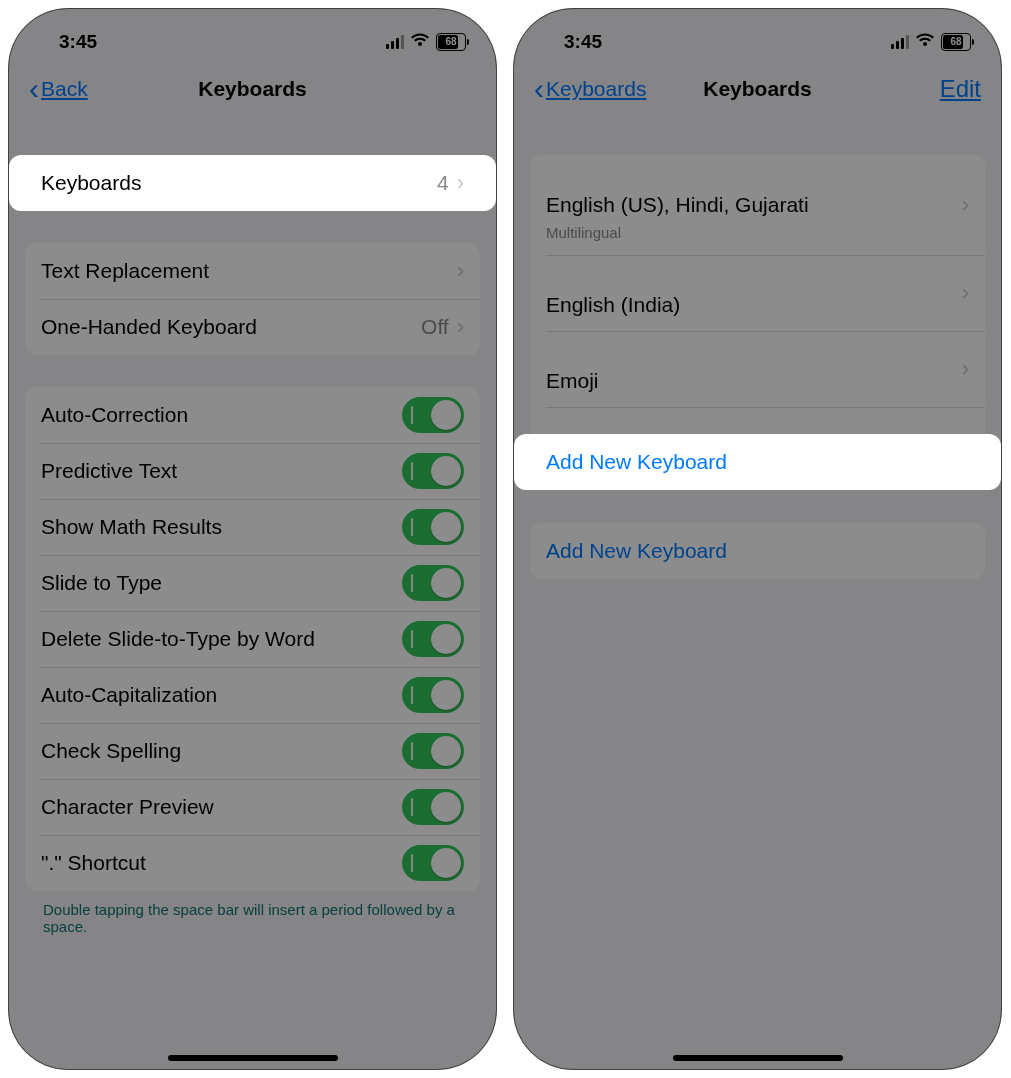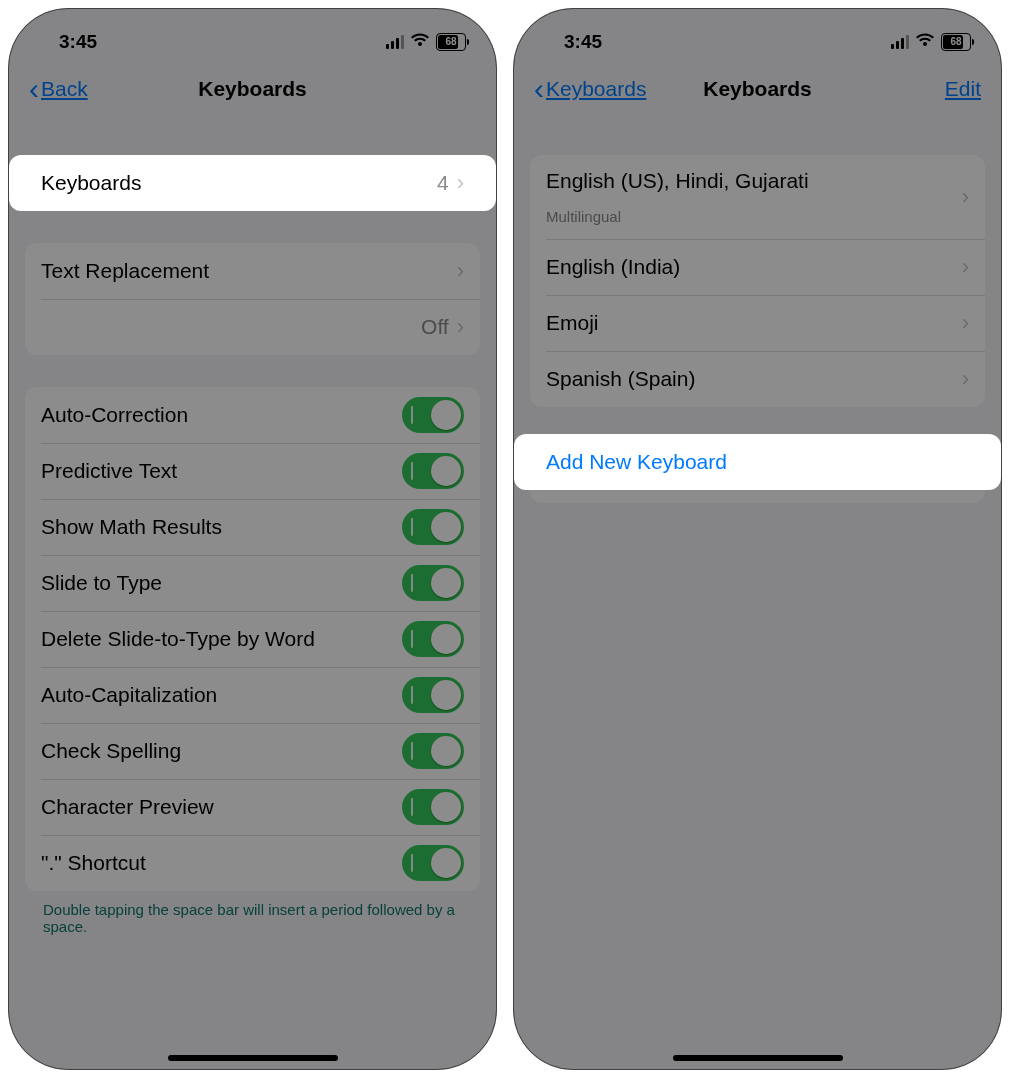--- a/index.html
+++ b/index.html
@@ -77,21 +77,21 @@
       position: relative;
     }
     .nav .back { display:flex; align-items:center; gap:2px; color:#007aff; font-size:21px; }
     .nav .back .chev{ font-size:30px; font-weight:300; line-height:1;}
     .nav .back .lbl{ text-decoration: underline; }
     .nav .title {
       position:absolute; left:0; right:0; text-align:center;
       font-size: 21px; font-weight: 600; color: #000;
       pointer-events:none;
     }
-    .nav .edit { color:#007aff; font-size:21px; text-decoration:underline;margin-left:16px; }
+    .nav .edit { color:#007aff; font-size:24px; text-decoration:underline;margin-left:16px; }
 
     
     .content { padding: 0 16px; flex:1; }
     .group {
       background:#fff;
       border-radius:12px;
       margin-top: 32px;
       overflow:hidden;
     }
     .group.first-left { margin-top: 36px; }
@@ -100,21 +100,21 @@
       align-items:center;
       padding: 14px 16px;
       min-height: 56px;
       font-size: 21px;
       color:#000;
       position: relative;
     }
     .row + .row::before{
       content:""; position:absolute; left:16px; right:0; top:0; height:1px; background:#dcdcdf;
     }
-    .row .left-stack{ display:flex; flex-direction:column; gap:15px;}
+    .row .left-stack{ display:flex; flex-direction:column; gap:7px;margin-top:24px;}
     .row .sub{ font-size:15px; color:#8a8a8e; }
     .row .spacer{ flex:1; }
     .row .value{ color:#8a8a8e; font-size:21px; margin-right:8px;}
     .row .chevr{ color:#c6c6c8; font-size:22px; font-weight:400;}
     .row.link{ color:#007aff; }
 
     .toggle {
       width: 62px; height: 36px; border-radius: 18px;
       background:#34c759; position:relative; flex-shrink:0;
     }
@@ -176,20 +176,21 @@
         </div>
       </div>
 
       <div class="group">
         <div class="row">
           <span>Text Replacement</span>
           <span class="spacer"></span>
           <span class="chevr">›</span>
         </div>
         <div class="row">
+          <span>One-Handed Keyboard</span>
           <span class="spacer"></span>
           <span class="value">Off</span>
           <span class="chevr">›</span>
         </div>
       </div>
 
       <div class="group" id="toggle-group">
 
       <div class="row toggle-row">
             <span>Auto-Correction</span>

